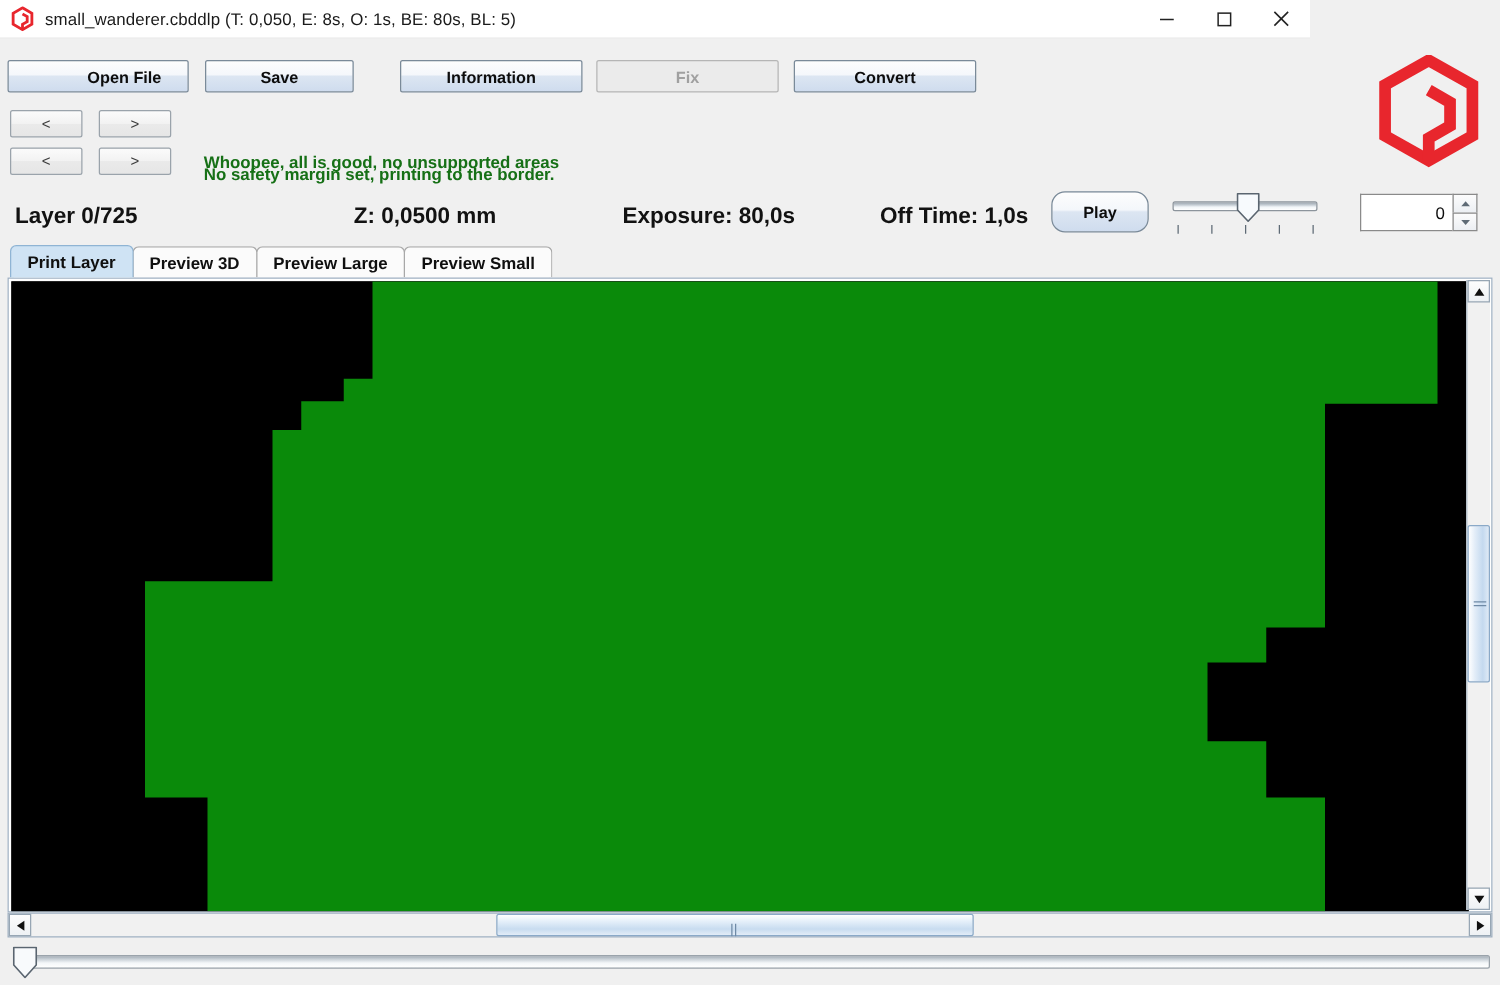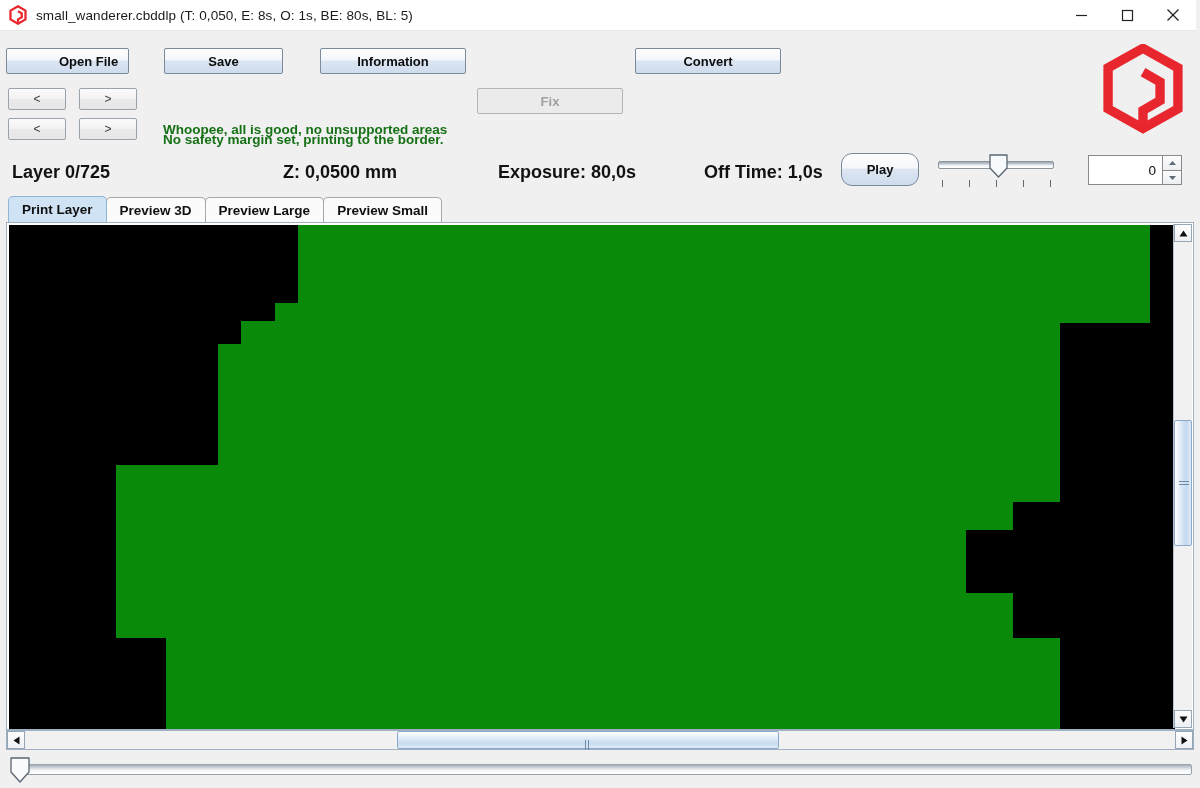--- a/index.html
+++ b/index.html
@@ -12,21 +12,21 @@
   }
   #app {
     position: relative;
     width: 1200px; height: 788px;
     background: #f0f0f0;
   }
 
   
   .titlebar {
     position: absolute; left: 0; top: 0;
-    width: 1196px; height: 30px;
+    width: 1048px; height: 30px;
     background: #ffffff;
     display: flex; align-items: center;
     border-bottom: 1px solid #e8e8e8;
   }
   .titlebar-icon {
     width: 20px; height: 20px;
     margin-left: 8px; margin-right: 8px;
     flex: 0 0 auto;
     display: block;
   }
@@ -325,24 +325,24 @@
       </div>
       <div class="win-btn">
         <svg width="14" height="14" viewBox="0 0 14 14">
           <line x1="1.5" y1="1.5" x2="12.5" y2="12.5" stroke="#222" stroke-width="1.3"></line>
           <line x1="12.5" y1="1.5" x2="1.5" y2="12.5" stroke="#222" stroke-width="1.3"></line>
         </svg>
       </div>
     </div>
   </div>
 
-  <div class="btn toolbar-btn" style="left:6px;width:123px;padding-left:42px;">Open File</div>
+  <div class="btn toolbar-btn" style="left:6px;width:145px;padding-left:42px;">Open File</div>
   <div class="btn toolbar-btn" style="left:164px;width:119px;">Save</div>
   <div class="btn toolbar-btn" style="left:320px;width:146px;">Information</div>
-  <div class="btn toolbar-btn disabled" style="left:477px;width:146px;margin-top:40px;">Fix</div>
+  <div class="btn toolbar-btn disabled" style="left:477px;width:146px;">Fix</div>
   <div class="btn toolbar-btn" style="left:635px;width:146px;">Convert</div>
 
   <div class="navbtn" style="left:8px;top:88px;">&lt;</div>
   <div class="navbtn" style="left:79px;top:88px;">&gt;</div>
   <div class="navbtn" style="left:8px;top:118px;">&lt;</div>
   <div class="navbtn" style="left:79px;top:118px;">&gt;</div>
 
   <div class="status-msg" style="left:163px;top:92px;margin-top:40px;">No safety margin set, printing to the border.</div>
   <div class="status-msg" style="left:163px;top:122px;">Whoopee, all is good, no unsupported areas</div>
 

